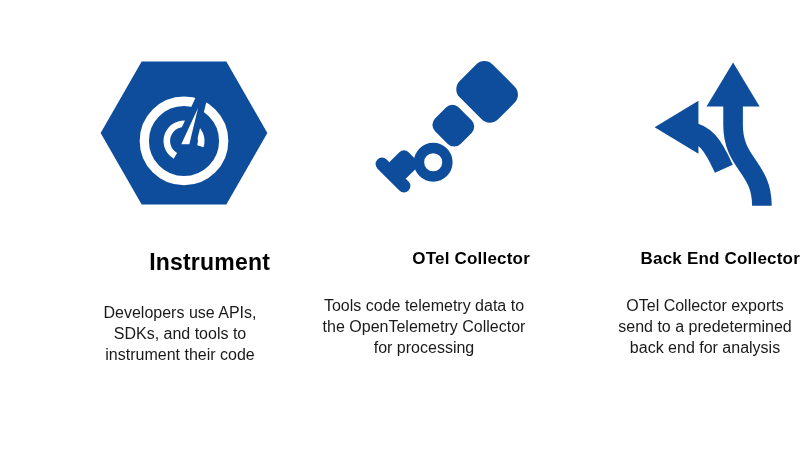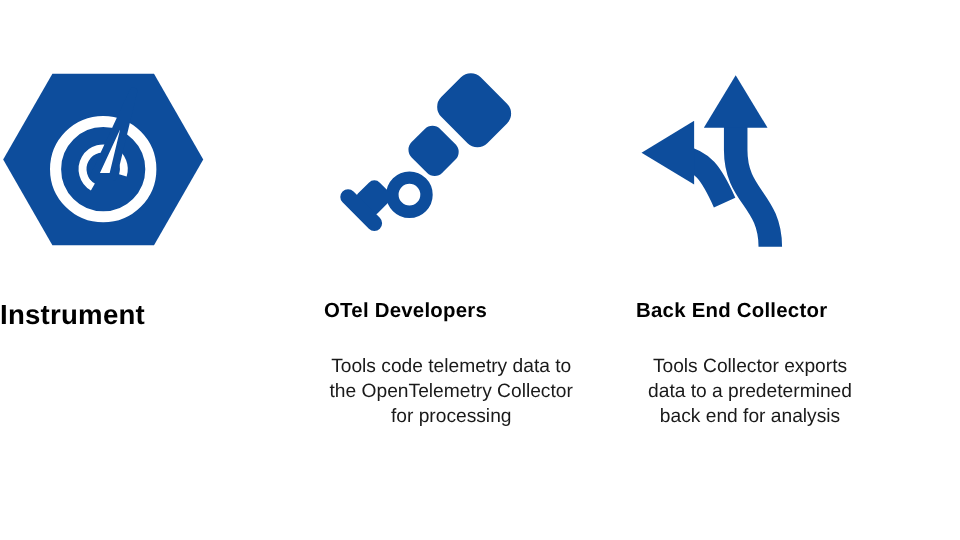--- a/index.html
+++ b/index.html
@@ -15,21 +15,21 @@
   .diagram {
     width: 800px;
     height: 450px;
     display: grid;
     grid-template-columns: 270px 260px 270px;
     padding-top: 30px;
   }
   .column {
     display: flex;
     flex-direction: column;
-    align-items: flex-start;
+    align-items: flex-end;
     text-align: center;
   }
   .icon-wrap {
     height: 205px;
     display: flex;
     align-items: center;
     justify-content: center;
   }
   .icon-wrap svg { display: block; }
   .col-title {
@@ -58,48 +58,49 @@
   <div class="column">
     <div class="icon-wrap">
       <svg width="172" height="172" viewBox="0 0 130 130" aria-hidden="true">
         <polygon points="2,65 33,11 97,11 128,65 97,119 33,119" fill="var(--accent)"></polygon>
         <circle cx="65" cy="71" r="30" fill="none" stroke="#ffffff" stroke-width="7"></circle>
         <circle cx="65" cy="71" r="13" fill="none" stroke="#ffffff" stroke-width="5" stroke-dasharray="58 24" transform="rotate(120 65 71)"></circle>
         <polygon points="59,76 71,76 84,22" fill="#ffffff" stroke="var(--accent)" stroke-width="5" stroke-linejoin="round"></polygon>
       </svg>
     </div>
     <div class="col-title big">Instrument</div>
+    <p class="col-desc w1">Developers use APIs, SDKs, and tools to instrument their code</p>
   </div>
 
   <div class="column">
     <div class="icon-wrap">
       <svg width="168" height="168" viewBox="0 0 130 130" aria-hidden="true">
         <g transform="rotate(45 65 65)" fill="var(--accent)">
           <rect x="44" y="2" width="42" height="36" rx="9"></rect>
           <rect x="51" y="44" width="28" height="26" rx="7"></rect>
           <circle cx="74" cy="88" r="11" fill="none" stroke="var(--accent)" stroke-width="8"></circle>
           <rect x="50" y="96" width="18" height="20" rx="5"></rect>
           <rect x="42" y="112" width="34" height="10" rx="5"></rect>
         </g>
       </svg>
     </div>
-    <div class="col-title">OTel Developers</div>
+    <div class="col-title">OTel Collector</div>
     <p class="col-desc w2">Tools code telemetry data to the OpenTelemetry Collector for processing</p>
   </div>
 
   <div class="column">
     <div class="icon-wrap">
       <svg width="150" height="150" viewBox="0 0 130 130" aria-hidden="true">
         <g fill="none" stroke="var(--accent)" stroke-width="17">
           <path d="M97 128 C97 94 72 92 72 58 L72 36"></path>
           <path d="M64 96 C54 74 48 66 32 63"></path>
         </g>
         <g fill="var(--accent)">
           <polygon points="72,4 49,42 95,42"></polygon>
           <polygon points="4,60 42,37 42,83"></polygon>
         </g>
       </svg>
     </div>
     <div class="col-title">Back End Collector</div>
-    <p class="col-desc w3">Tools Collector exports data to a predetermined back end for analysis</p>
+    <p class="col-desc w3">OTel Collector exports send to a predetermined back end for analysis</p>
   </div>
 
 </div>
 
 </body></html>

